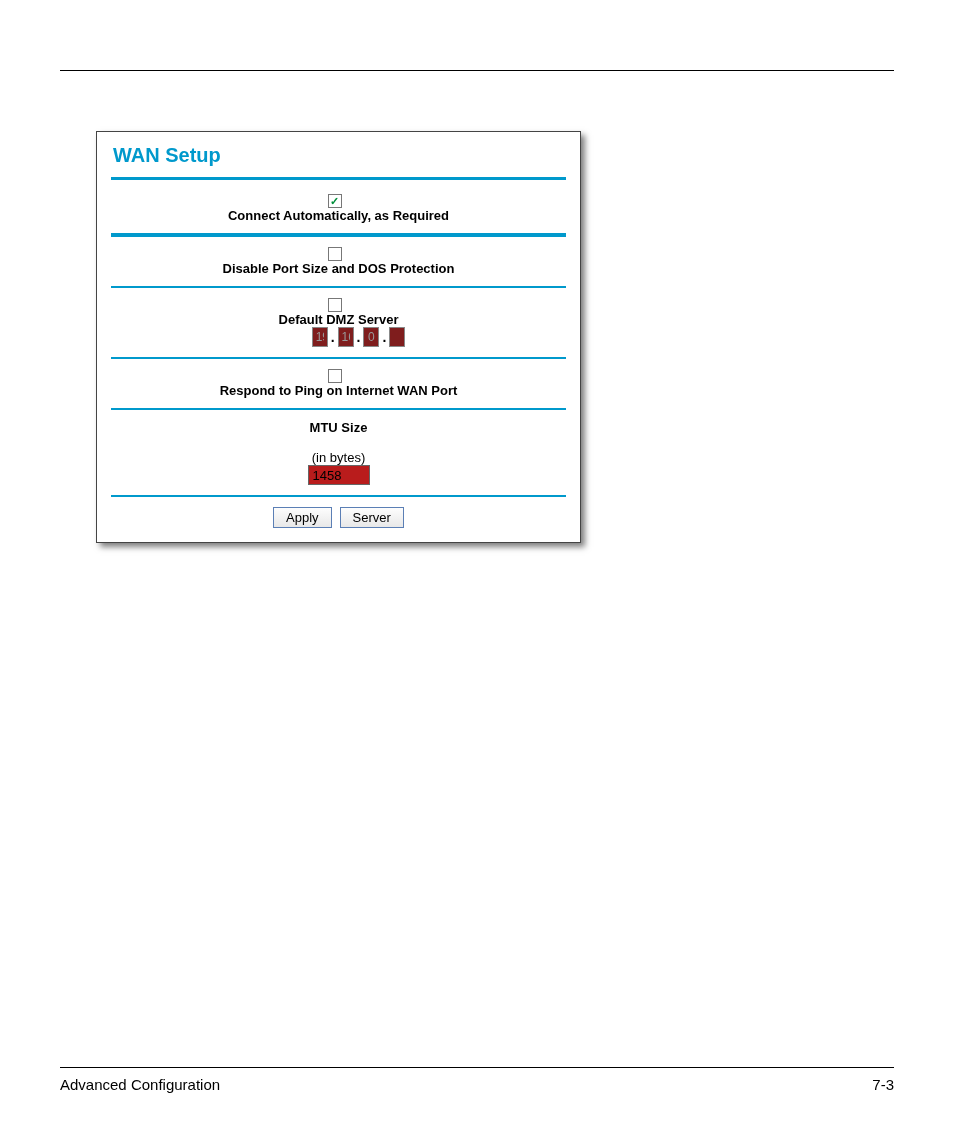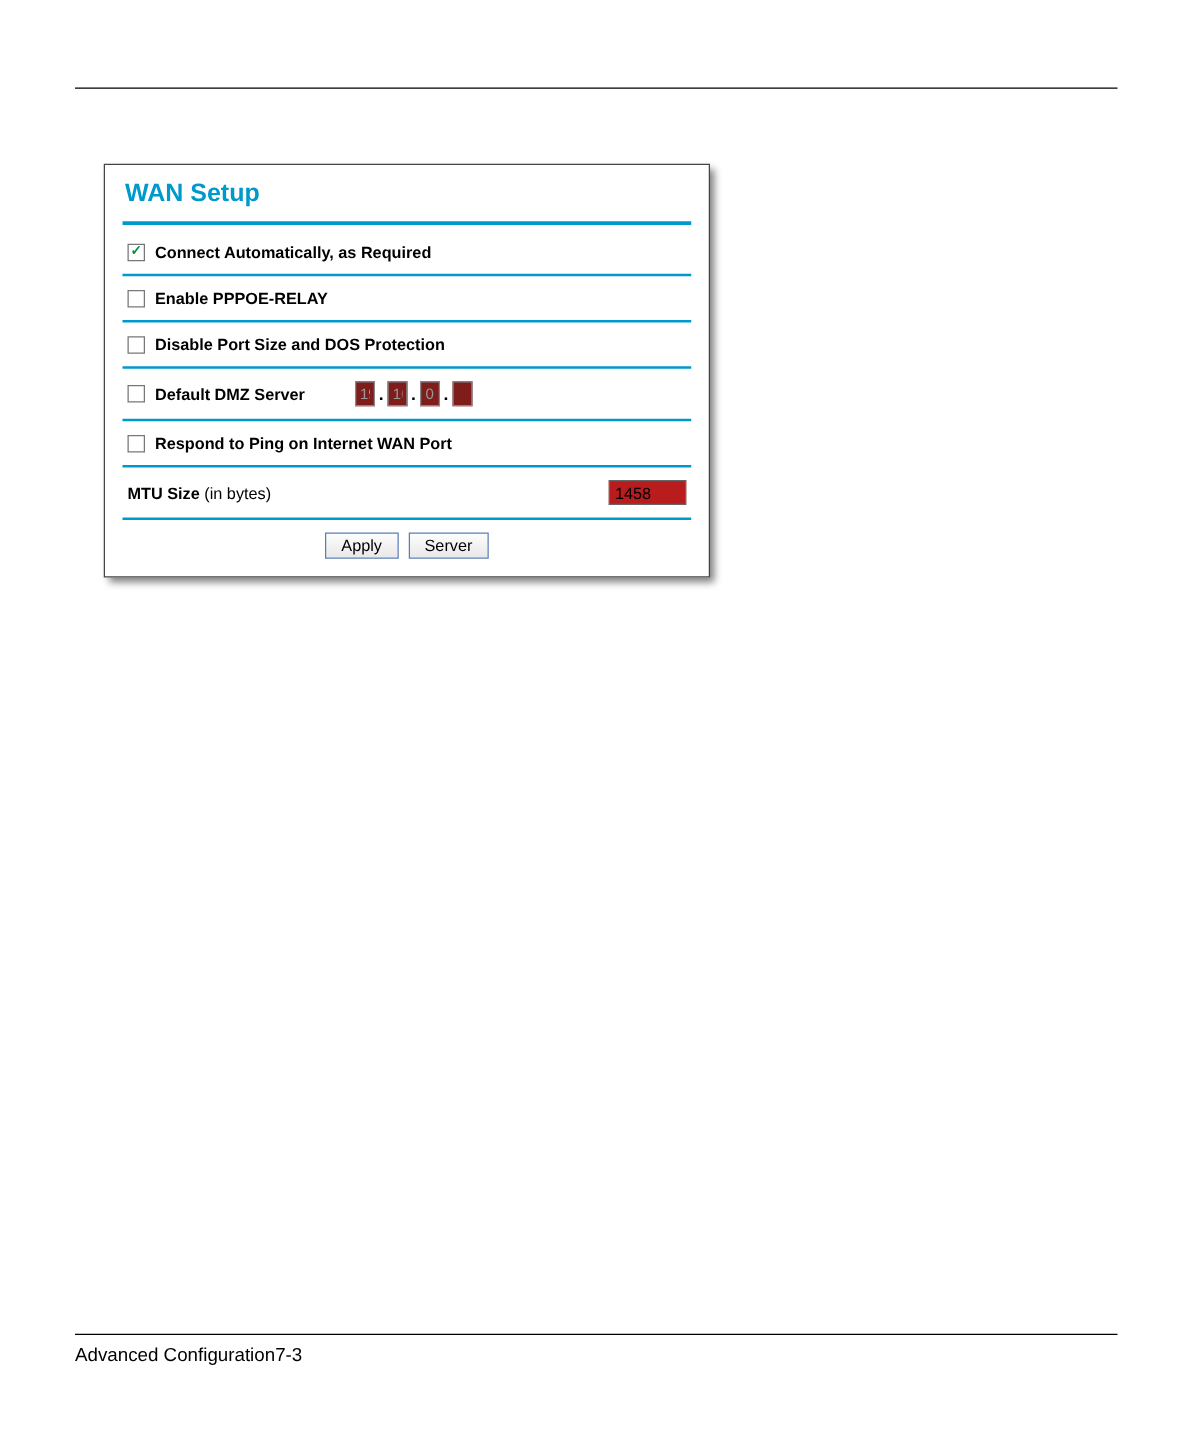--- a/index.html
+++ b/index.html
@@ -13,21 +13,21 @@
     position: relative;
   }
   .page {
     padding: 70px 60px 0 60px;
   }
   .top-rule {
     border-top: 1.5px solid #000;
     margin-bottom: 60px;
   }
   .panel-wrap {
-    margin-left: 23px;
+    margin-left: 36px;
     width: 485px;
     border: 1px solid #444;
     box-shadow: 4px 4px 6px rgba(0,0,0,0.5);
     background: #fff;
   }
   .panel-inner {
     padding: 12px 14px 10px 14px;
   }
   .panel-title {
     color: #0099cc;
@@ -45,20 +45,21 @@
     background: #0099cc;
     margin: 0;
   }
   .row {
     display: flex;
     align-items: center;
     padding: 10px 4px;
     font-size: 13px;
     font-weight: bold;
     color: #000;
+    flex-direction: column;
   }
   .row .spacer { flex: 1; }
   .chk {
     width: 14px;
     height: 14px;
     border: 1px solid #777;
     background: #fff;
     margin-right: 8px;
     display: inline-flex;
     align-items: center;
@@ -122,20 +123,21 @@
     cursor: pointer;
   }
   .footer {
     position: absolute;
     left: 60px;
     right: 60px;
     bottom: 52px;
     border-top: 1px solid #000;
     padding-top: 8px;
     display: flex;
+    justify-content: space-between;
     font-size: 15px;
     color: #000;
   }
 </style>
 </head>
 <body>
 
 <div class="page">
   <div class="top-rule"></div>
 
@@ -144,24 +146,20 @@
       <div class="panel-title">WAN Setup</div>
 
       <div class="thick-sep"></div>
 
       <div class="row">
         <span class="chk checked"></span>
         <span>Connect Automatically, as Required</span>
       </div>
       <div class="thin-sep"></div>
 
-      <div class="row">
-        <span class="chk"></span>
-        <span>Enable PPPOE-RELAY</span>
-      </div>
       <div class="thin-sep"></div>
 
       <div class="row">
         <span class="chk"></span>
         <span>Disable Port Size and DOS Protection</span>
       </div>
       <div class="thin-sep"></div>
 
       <div class="row">
         <span class="chk"></span>

